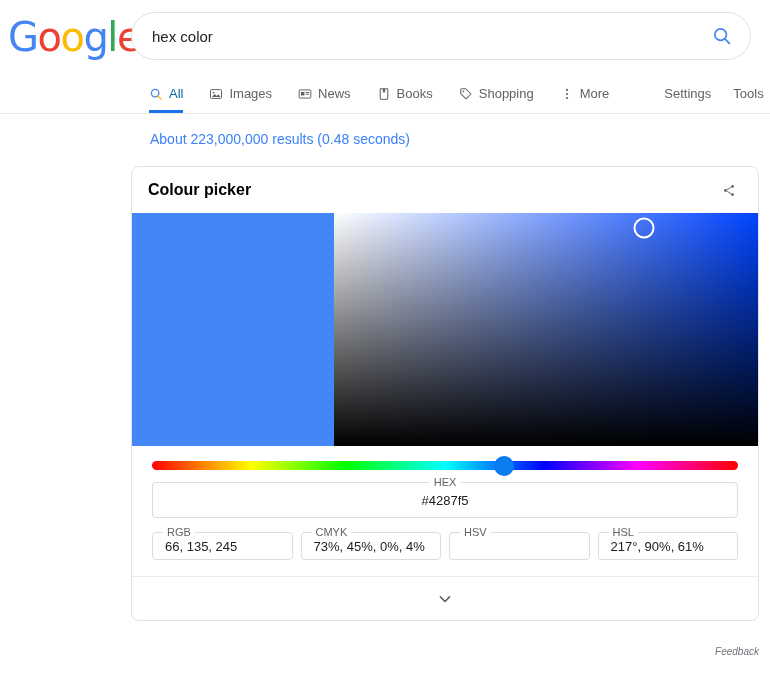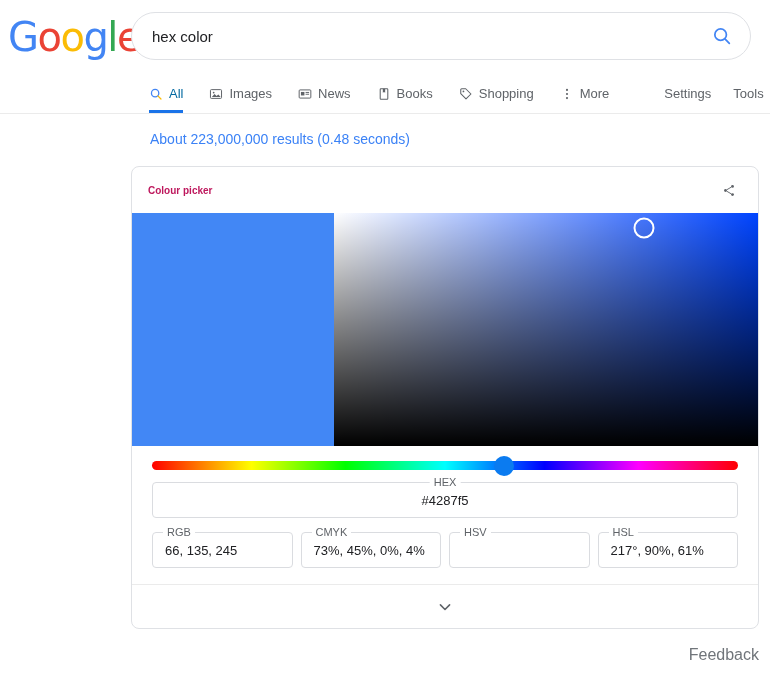--- a/index.html
+++ b/index.html
@@ -132,23 +132,23 @@
     background: #fff;
     overflow: hidden;
   }
   .card-head {
     height: 46px;
     display: flex;
     align-items: center;
     padding: 0 16px;
   }
   .card-title {
-    font-size: 10px;
+    font-size: 16px;
     font-weight: bold;
-    color: #be185d;
+    color: #000000;
     flex: 1;
   }
   .share-btn {
     width: 26px; height: 26px;
     display: flex; align-items: center; justify-content: center;
     border: none; background: transparent; cursor: pointer;
   }
 
   
   .grad-row {
@@ -204,21 +204,21 @@
     transform: translate(-50%, -50%);
     cursor: pointer;
   }
 
   
   .fields { padding: 4px 20px 0 20px; }
   .field {
     position: relative;
     border: 1px solid #dadce0;
     border-radius: 4px;
-    height: 36px;
+    height: 28px;
     display: flex;
     align-items: center;
     background: #fff;
   }
   .field-label {
     position: absolute;
     top: -7px;
     left: 10px;
     background: #fff;
     padding: 0 4px;
@@ -256,21 +256,22 @@
     justify-content: center;
     cursor: pointer;
   }
 
   .feedback {
     position: absolute;
     left: 131px;
     top: 646px;
     width: 628px;
     text-align: right;
-    font-size: 16px;
+    font-size: 10px;
+    font-style: italic;
     color: #70757a;
     cursor: pointer;
   }
 </style>
 </head>
 <body>
 
 <div class="header">
 
   <div class="logo">

